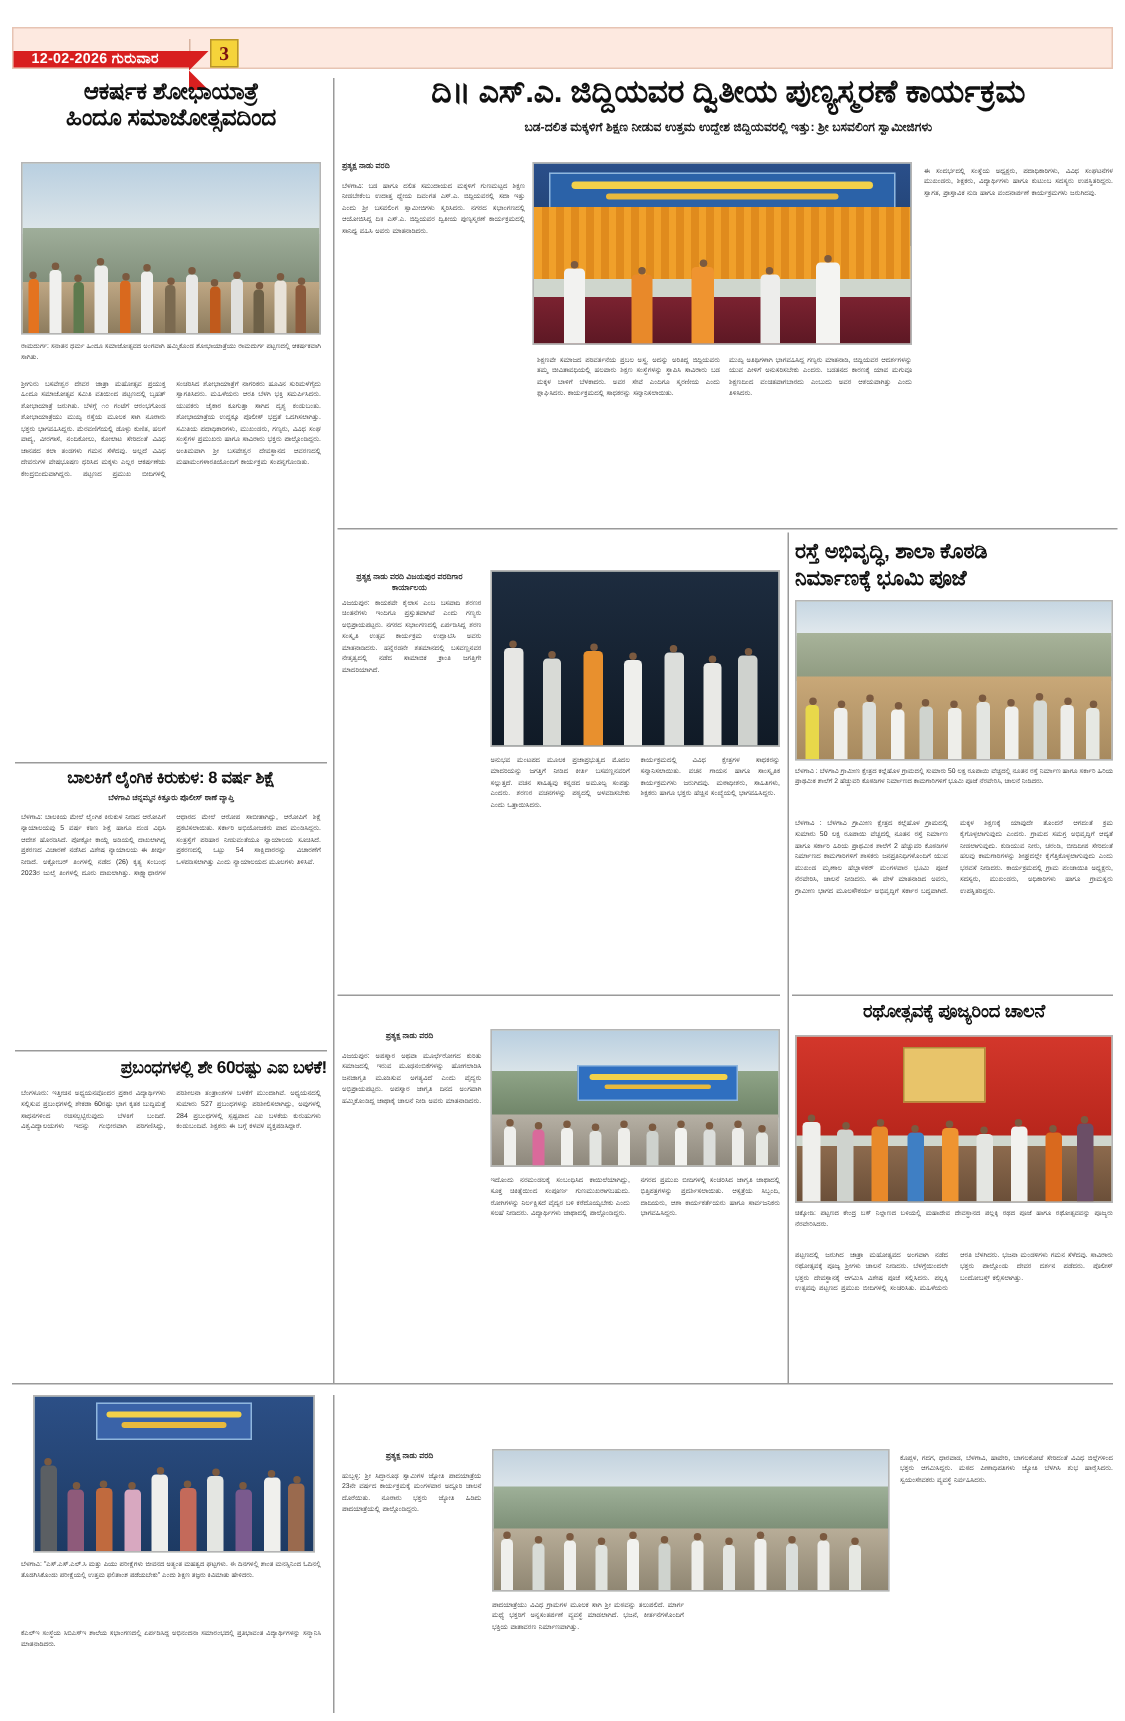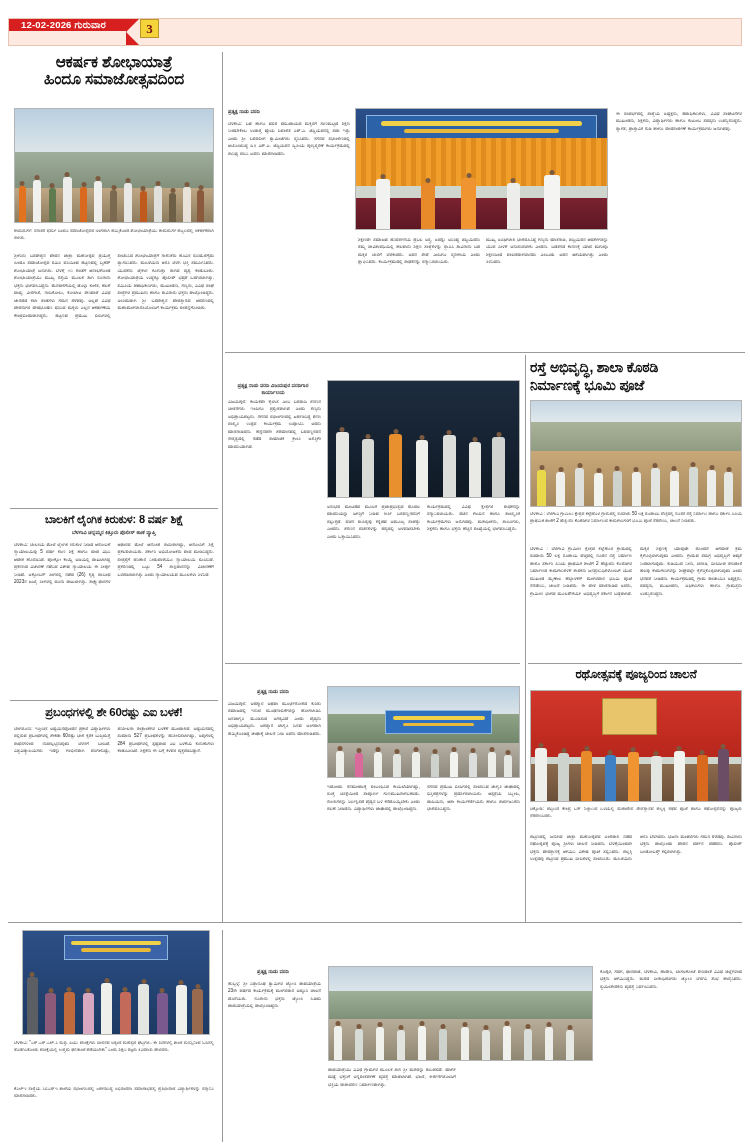--- a/index.html
+++ b/index.html
@@ -17,21 +17,21 @@
   }
 
   
   .masthead {
     position: absolute;
     left: 8px; top: 18px;
     width: 734px; height: 28px;
     background: #fde9e0;
     border: 1px solid #e7c4b3;
     display: flex;
-    align-items: flex-start;
+    align-items: flex-end;
   }
   .date-flag {
     position: relative;
     background: #d81f1f;
     color: #ffffff;
     font-size: 9.5px;
     font-weight: bold;
     letter-spacing: 0.2px;
     display: flex;
     align-items: center;
@@ -255,23 +255,25 @@
   <div class="caption" style="position:absolute; left:14px; top:228px; width:200px; height:22px;">ರಾಮದುರ್ಗ: ಸನಾತನ ಧರ್ಮ ಹಿಂದೂ ಸಮಾಜೋತ್ಸವದ ಅಂಗವಾಗಿ ಹಮ್ಮಿಕೊಂಡ ಶೋಭಾಯಾತ್ರೆಯು ರಾಮದುರ್ಗ ಪಟ್ಟಣದಲ್ಲಿ ಆಕರ್ಷಕವಾಗಿ ಸಾಗಿತು.</div>
 
   <div class="body-col" style="position:absolute; left:14px; top:252px; width:200px; height:246px; column-count:2; column-gap:7px;">ಶ್ರೀಗುರು ಬಸವೇಶ್ವರ ದೇವರ ಜಾತ್ರಾ ಮಹೋತ್ಸವ ಪ್ರಯುಕ್ತ ಹಿಂದೂ ಸಮಾಜೋತ್ಸವ ಸಮಿತಿ ವತಿಯಿಂದ ಪಟ್ಟಣದಲ್ಲಿ ಬೃಹತ್ ಶೋಭಾಯಾತ್ರೆ ಜರುಗಿತು. ಬೆಳಗ್ಗೆ ೧೦ ಗಂಟೆಗೆ ಆರಂಭಗೊಂಡ ಶೋಭಾಯಾತ್ರೆಯು ಮುಖ್ಯ ರಸ್ತೆಯ ಮೂಲಕ ಸಾಗಿ ನೂರಾರು ಭಕ್ತರು ಭಾಗವಹಿಸಿದ್ದರು. ಮೆರವಣಿಗೆಯಲ್ಲಿ ಡೊಳ್ಳು ಕುಣಿತ, ಹಲಗೆ ವಾದ್ಯ, ವೀರಗಾಸೆ, ನಂದಿಕೋಲು, ಕೋಲಾಟ ಸೇರಿದಂತೆ ವಿವಿಧ ಜಾನಪದ ಕಲಾ ತಂಡಗಳು ಗಮನ ಸೆಳೆದವು. ಅಲ್ಲದೆ ವಿವಿಧ ದೇವರುಗಳ ವೇಷಭೂಷಣ ಧರಿಸಿದ ಮಕ್ಕಳು ಎಲ್ಲರ ಆಕರ್ಷಣೆಯ ಕೇಂದ್ರಬಿಂದುವಾಗಿದ್ದರು. ಪಟ್ಟಣದ ಪ್ರಮುಖ ಬೀದಿಗಳಲ್ಲಿ ಸಂಚರಿಸಿದ ಶೋಭಾಯಾತ್ರೆಗೆ ನಾಗರಿಕರು ಹೂವಿನ ಸುರಿಮಳೆಗೈದು ಸ್ವಾಗತಿಸಿದರು. ಮಹಿಳೆಯರು ಆರತಿ ಬೆಳಗಿ ಭಕ್ತಿ ಸಮರ್ಪಿಸಿದರು. ಯುವಕರು ಜೈಕಾರ ಕೂಗುತ್ತಾ ಸಾಗಿದ ದೃಶ್ಯ ಕಂಡುಬಂತು. ಶೋಭಾಯಾತ್ರೆಯ ಉದ್ದಕ್ಕೂ ಪೊಲೀಸ್ ಭದ್ರತೆ ಒದಗಿಸಲಾಗಿತ್ತು. ಸಮಿತಿಯ ಪದಾಧಿಕಾರಿಗಳು, ಮುಖಂಡರು, ಗಣ್ಯರು, ವಿವಿಧ ಸಂಘ ಸಂಸ್ಥೆಗಳ ಪ್ರಮುಖರು ಹಾಗೂ ಸಾವಿರಾರು ಭಕ್ತರು ಪಾಲ್ಗೊಂಡಿದ್ದರು. ಅಂತಿಮವಾಗಿ ಶ್ರೀ ಬಸವೇಶ್ವರ ದೇವಸ್ಥಾನದ ಆವರಣದಲ್ಲಿ ಮಹಾಮಂಗಳಾರತಿಯೊಂದಿಗೆ ಕಾರ್ಯಕ್ರಮ ಸಂಪನ್ನಗೊಂಡಿತು.</div>
 
   <div class="hrule" style="left:10px; top:508px; width:208px;"></div>
   <div class="kn-head" style="position:absolute; left:10px; top:513px; width:208px; font-size:11px; text-align:center;">ಬಾಲಕಿಗೆ ಲೈಂಗಿಕ ಕಿರುಕುಳ: 8 ವರ್ಷ ಶಿಕ್ಷೆ</div>
   <div class="byline" style="position:absolute; left:10px; top:529px; width:208px;">ಬೆಳಗಾವಿ ಚನ್ನಮ್ಮನ ಕಿತ್ತೂರು ಪೊಲೀಸ್ ಠಾಣೆ ವ್ಯಾಪ್ತಿ</div>
   <div class="body-col" style="position:absolute; left:14px; top:541px; width:200px; height:155px; column-count:2; column-gap:7px;">ಬೆಳಗಾವಿ: ಬಾಲಕಿಯ ಮೇಲೆ ಲೈಂಗಿಕ ಕಿರುಕುಳ ನೀಡಿದ ಆರೋಪಿಗೆ ನ್ಯಾಯಾಲಯವು 5 ವರ್ಷ ಕಠಿಣ ಶಿಕ್ಷೆ ಹಾಗೂ ದಂಡ ವಿಧಿಸಿ ಆದೇಶ ಹೊರಡಿಸಿದೆ. ಪೋಕ್ಸೋ ಕಾಯ್ದೆ ಅಡಿಯಲ್ಲಿ ದಾಖಲಾಗಿದ್ದ ಪ್ರಕರಣದ ವಿಚಾರಣೆ ನಡೆಸಿದ ವಿಶೇಷ ನ್ಯಾಯಾಲಯ ಈ ತೀರ್ಪು ನೀಡಿದೆ. ಅಕ್ಟೋಬರ್ ತಿಂಗಳಲ್ಲಿ ನಡೆದ (26) ಕೃತ್ಯ ಸಂಬಂಧ 2023ರ ಜುಲೈ ತಿಂಗಳಲ್ಲಿ ದೂರು ದಾಖಲಾಗಿತ್ತು. ಸಾಕ್ಷ್ಯಾಧಾರಗಳ ಆಧಾರದ ಮೇಲೆ ಆರೋಪ ಸಾಬೀತಾಗಿದ್ದು, ಆರೋಪಿಗೆ ಶಿಕ್ಷೆ ಪ್ರಕಟಿಸಲಾಯಿತು. ಸರ್ಕಾರಿ ಅಭಿಯೋಜಕರು ವಾದ ಮಂಡಿಸಿದ್ದರು. ಸಂತ್ರಸ್ತೆಗೆ ಪರಿಹಾರ ನೀಡುವಂತೆಯೂ ನ್ಯಾಯಾಲಯ ಸೂಚಿಸಿದೆ. ಪ್ರಕರಣದಲ್ಲಿ ಒಟ್ಟು 54 ಸಾಕ್ಷಿದಾರರನ್ನು ವಿಚಾರಣೆಗೆ ಒಳಪಡಿಸಲಾಗಿತ್ತು ಎಂದು ನ್ಯಾಯಾಲಯದ ಮೂಲಗಳು ತಿಳಿಸಿವೆ.</div>
 
   <div class="hrule" style="left:10px; top:700px; width:208px;"></div>
-  <div class="kn-head" style="position:absolute; left:10px; top:706px; width:208px; font-size:11.5px; text-align:center;">ಪ್ರಬಂಧಗಳಲ್ಲಿ ಶೇ 60ರಷ್ಟು ಎಐ ಬಳಕೆ!</div>
+  <div class="kn-head" style="position:absolute; left:10px; top:706px; width:208px; font-size:11.5px; text-align:right;">ಪ್ರಬಂಧಗಳಲ್ಲಿ ಶೇ 60ರಷ್ಟು ಎಐ ಬಳಕೆ!</div>
   <div class="body-col" style="position:absolute; left:14px; top:725px; width:200px; height:185px; column-count:2; column-gap:7px;">ಬೆಂಗಳೂರು: ಇತ್ತೀಚಿನ ಅಧ್ಯಯನವೊಂದರ ಪ್ರಕಾರ ವಿದ್ಯಾರ್ಥಿಗಳು ಸಲ್ಲಿಸುವ ಪ್ರಬಂಧಗಳಲ್ಲಿ ಶೇಕಡಾ 60ರಷ್ಟು ಭಾಗ ಕೃತಕ ಬುದ್ಧಿಮತ್ತೆ ಸಾಧನಗಳಿಂದ ರಚಿಸಲ್ಪಟ್ಟಿರುವುದು ಬೆಳಕಿಗೆ ಬಂದಿದೆ. ವಿಶ್ವವಿದ್ಯಾಲಯಗಳು ಇದನ್ನು ಗಂಭೀರವಾಗಿ ಪರಿಗಣಿಸಿದ್ದು, ಪರಿಶೀಲನಾ ತಂತ್ರಾಂಶಗಳ ಬಳಕೆಗೆ ಮುಂದಾಗಿವೆ. ಅಧ್ಯಯನದಲ್ಲಿ ಸುಮಾರು 527 ಪ್ರಬಂಧಗಳನ್ನು ಪರಿಶೀಲಿಸಲಾಗಿದ್ದು, ಅವುಗಳಲ್ಲಿ 284 ಪ್ರಬಂಧಗಳಲ್ಲಿ ಸ್ಪಷ್ಟವಾದ ಎಐ ಬಳಕೆಯ ಕುರುಹುಗಳು ಕಂಡುಬಂದಿವೆ. ಶಿಕ್ಷಕರು ಈ ಬಗ್ಗೆ ಕಳವಳ ವ್ಯಕ್ತಪಡಿಸಿದ್ದಾರೆ.</div>
 
+  <div class="kn-head" style="position:absolute; left:228px; top:50px; width:515px; font-size:21px; text-align:center;">ದಿ॥ ಎಸ್.ಎ. ಜಿದ್ದಿಯವರ ದ್ವಿತೀಯ ಪುಣ್ಯಸ್ಮರಣೆ ಕಾರ್ಯಕ್ರಮ</div>
+  <div class="deck" style="position:absolute; left:228px; top:80px; width:515px;">ಬಡ-ದಲಿತ ಮಕ್ಕಳಿಗೆ ಶಿಕ್ಷಣ ನೀಡುವ ಉತ್ತಮ ಉದ್ದೇಶ ಜಿದ್ದಿಯವರಲ್ಲಿ ಇತ್ತು: ಶ್ರೀ ಬಸವಲಿಂಗ ಸ್ವಾಮೀಜಿಗಳು</div>
 
   <div class="photo" style="position:absolute; left:355px; top:108px; width:253px; height:122px;">
     <div class="stage"></div>
     <div class="banner"></div>
     <div class="curtain"></div>
     <div class="dais"></div>
     <div class="crowd" style="height:58%;">
       <i style="left:8%;  width:14px; height:72%; background:#f2f2f0;"></i>
       <i style="left:26%; width:14px; height:66%; background:#e8892a;"></i>
       <i style="left:42%; width:15px; height:74%; background:#ef9430;"></i>

